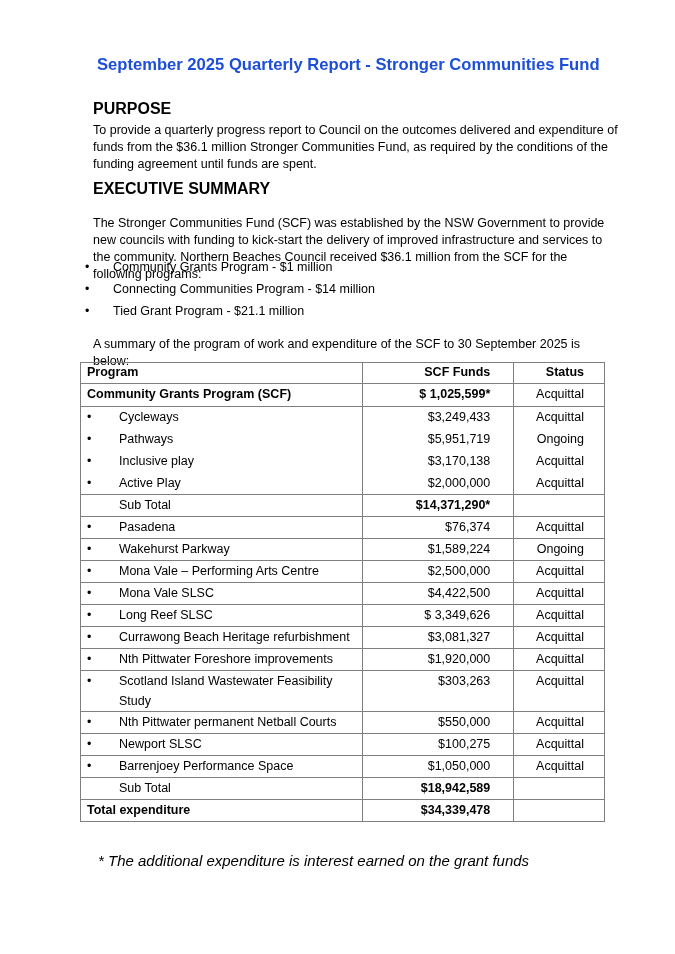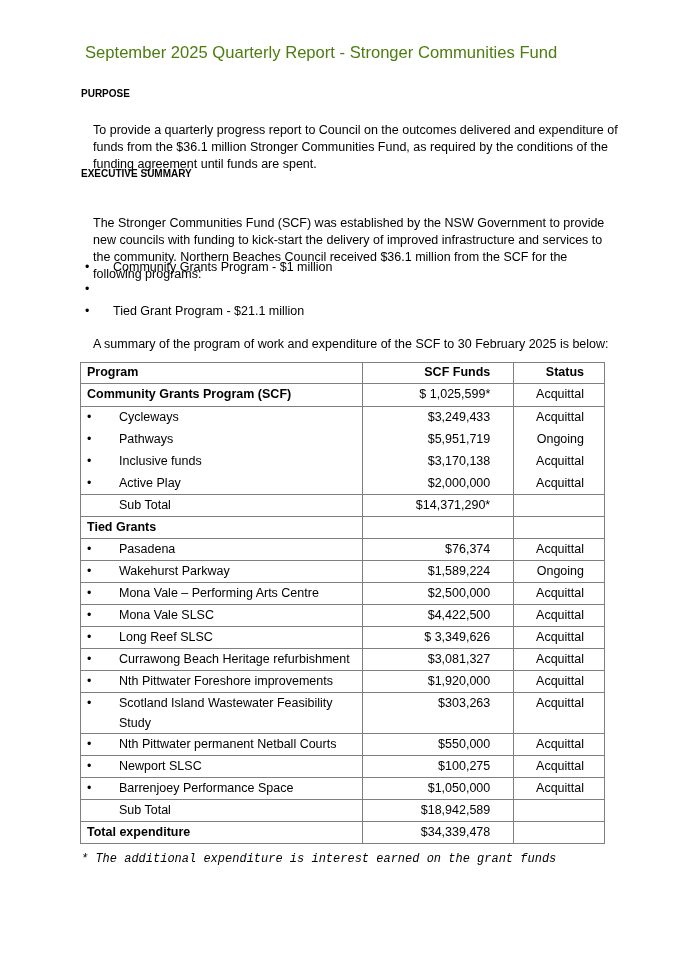--- a/index.html
+++ b/index.html
@@ -1,66 +1,66 @@
 <!DOCTYPE html>
 <html><head>
 <meta charset="utf-8">
 <style>
   html, body { margin: 0; padding: 0; background: #ffffff; }
   body { width: 675px; height: 954px; position: relative; overflow: hidden;
          font-family: "Liberation Sans", sans-serif; color: #000; }
   .page { position: absolute; left: 81px; top: 0; width: 525px; }
-  .title { position: absolute; top: 39px; left: 0; font-size: 16.6px; font-weight: normal; color: #4d7c0f; white-space: nowrap; margin: 4px; }
-  .heading { font-weight: bold; font-size: 10px; margin: 0; }
+  .title { position: absolute; top: 39px; left: 0; font-size: 16.6px; font-weight: bold; color: #1d4ed8; white-space: nowrap; margin: 16px; }
+  .heading { font-weight: bold; font-size: 16px; margin: 12px; }
   .para { font-size: 12.5px; line-height: 17px; margin: 12px; }
   .h-purpose { position: absolute; top: 88px; }
   .p-purpose { position: absolute; top: 110px; width: 525px; }
   .h-exec { position: absolute; top: 168px; }
   .p-exec { position: absolute; top: 203px; width: 525px; }
   .bullets { position: absolute; top: 259px; margin: 0; padding: 0; list-style: none; font-size: 12.5px; }
   .bullets li { height: 22px; line-height: 17px; position: relative; padding-left: 32px; }
   .bullets li .dot { position: absolute; left: 4px; top: 0; }
   .p-summary { position: absolute; top: 324px; width: 525px; }
 
   table.scf { position: absolute; left: -1px; top: 362px; border-collapse: collapse; font-size: 12.5px; }
   table.scf td { border: 1px solid #7f7f7f; padding: 0 4px 0 6px; vertical-align: top; }
   table.scf td.c1 { width: 294px; }
   table.scf td.c2 { width: 128px; text-align: right; padding-right: 23px; }
   table.scf td.c3 { width: 66px; text-align: right; padding-right: 20px; }
   tr.r-head td, tr.r-bold td.c1 { font-weight: bold; }
   tr.r-head { height: 21px; } tr.r-head td { line-height: 19px; }
   tr.r-std { height: 22px; } tr.r-std td { line-height: 20px; }
   tr.r-tall { height: 23px; } tr.r-tall td { line-height: 21px; }
-  .bold { font-weight: normal; margin-top: 40px; }
+  .bold { font-weight: bold; margin-top: 40px; }
   .item-label { position: relative; padding-left: 32px; display: block; }
   .item-label .dot { position: absolute; left: 0; top: 0; }
   .sub-label { padding-left: 32px; display: block; }
   .nb { border-bottom: none !important; }
   .nt { border-top: none !important; }
-  .footnote { position: absolute; top: 852px; left: 0; font-size: 12px; font-style: italic; font-family: Liberation Mono, monospace; }
+  .footnote { position: absolute; top: 852px; left: 17px; font-size: 15px; font-style: italic; }
 </style>
 </head>
 <body>
 
 <div class="page">
   <h1 class="title">September 2025 Quarterly Report - Stronger Communities Fund</h1>
 
   <p class="heading h-purpose">PURPOSE</p>
   <p class="para p-purpose">To provide a quarterly progress report to Council on the outcomes delivered and expenditure of funds from the $36.1 million Stronger Communities Fund, as required by the conditions of the funding agreement until funds are spent.</p>
 
   <p class="heading h-exec">EXECUTIVE SUMMARY</p>
   <p class="para p-exec">The Stronger Communities Fund (SCF) was established by the NSW Government to provide new councils with funding to kick-start the delivery of improved infrastructure and services to the community. Northern Beaches Council received $36.1 million from the SCF for the following programs:</p>
 
   <ul class="bullets">
     <li><span class="dot">•</span><span>Community Grants Program - $1 million</span></li>
-    <li><span class="dot">•</span></li>
+    <li><span class="dot">•</span><span>Connecting Communities Program - $14 million</span></li>
     <li><span class="dot">•</span><span>Tied Grant Program - $21.1 million</span></li>
   </ul>
 
-  <p class="para p-summary">A summary of the program of work and expenditure of the SCF to 30 February 2025 is below:</p>
+  <p class="para p-summary">A summary of the program of work and expenditure of the SCF to 30 September 2025 is below:</p>
 
   <table class="scf">
     <tbody id="table-body">
       <tr class="r-head">
         <td class="c1">Program</td>
         <td class="c2">SCF Funds</td>
         <td class="c3">Status</td>
       </tr>
       <tr class="r-tall r-bold">
         <td class="c1">Community Grants Program (SCF)</td>
@@ -76,42 +76,37 @@
         </tr>
         <tr class="r-std">
           <td class="c1 nt nb">
             <span class="item-label"><span class="dot">•</span><span>Pathways</span></span>
           </td>
           <td class="c2 nt nb">$5,951,719</td>
           <td class="c3 nt nb">Ongoing</td>
         </tr>
         <tr class="r-std">
           <td class="c1 nt nb">
-            <span class="item-label"><span class="dot">•</span><span>Inclusive funds</span></span>
+            <span class="item-label"><span class="dot">•</span><span>Inclusive play</span></span>
           </td>
           <td class="c2 nt nb">$3,170,138</td>
           <td class="c3 nt nb">Acquittal</td>
         </tr>
         <tr class="r-std">
           <td class="c1 nt">
             <span class="item-label"><span class="dot">•</span><span>Active Play</span></span>
           </td>
           <td class="c2 nt">$2,000,000</td>
           <td class="c3 nt">Acquittal</td>
         </tr>
         <tr class="r-std">
           <td class="c1">
             <span class="sub-label">Sub Total</span>
           </td>
           <td class="c2 bold">$14,371,290*</td>
-          <td class="c3"></td>
-        </tr>
-        <tr class="r-std r-bold">
-          <td class="c1">Tied Grants</td>
-          <td class="c2"></td>
           <td class="c3"></td>
         </tr>
         <tr class="r-std">
           <td class="c1">
             <span class="item-label"><span class="dot">•</span><span>Pasadena</span></span>
           </td>
           <td class="c2">$76,374</td>
           <td class="c3">Acquittal</td>
         </tr>
         <tr class="r-std">

